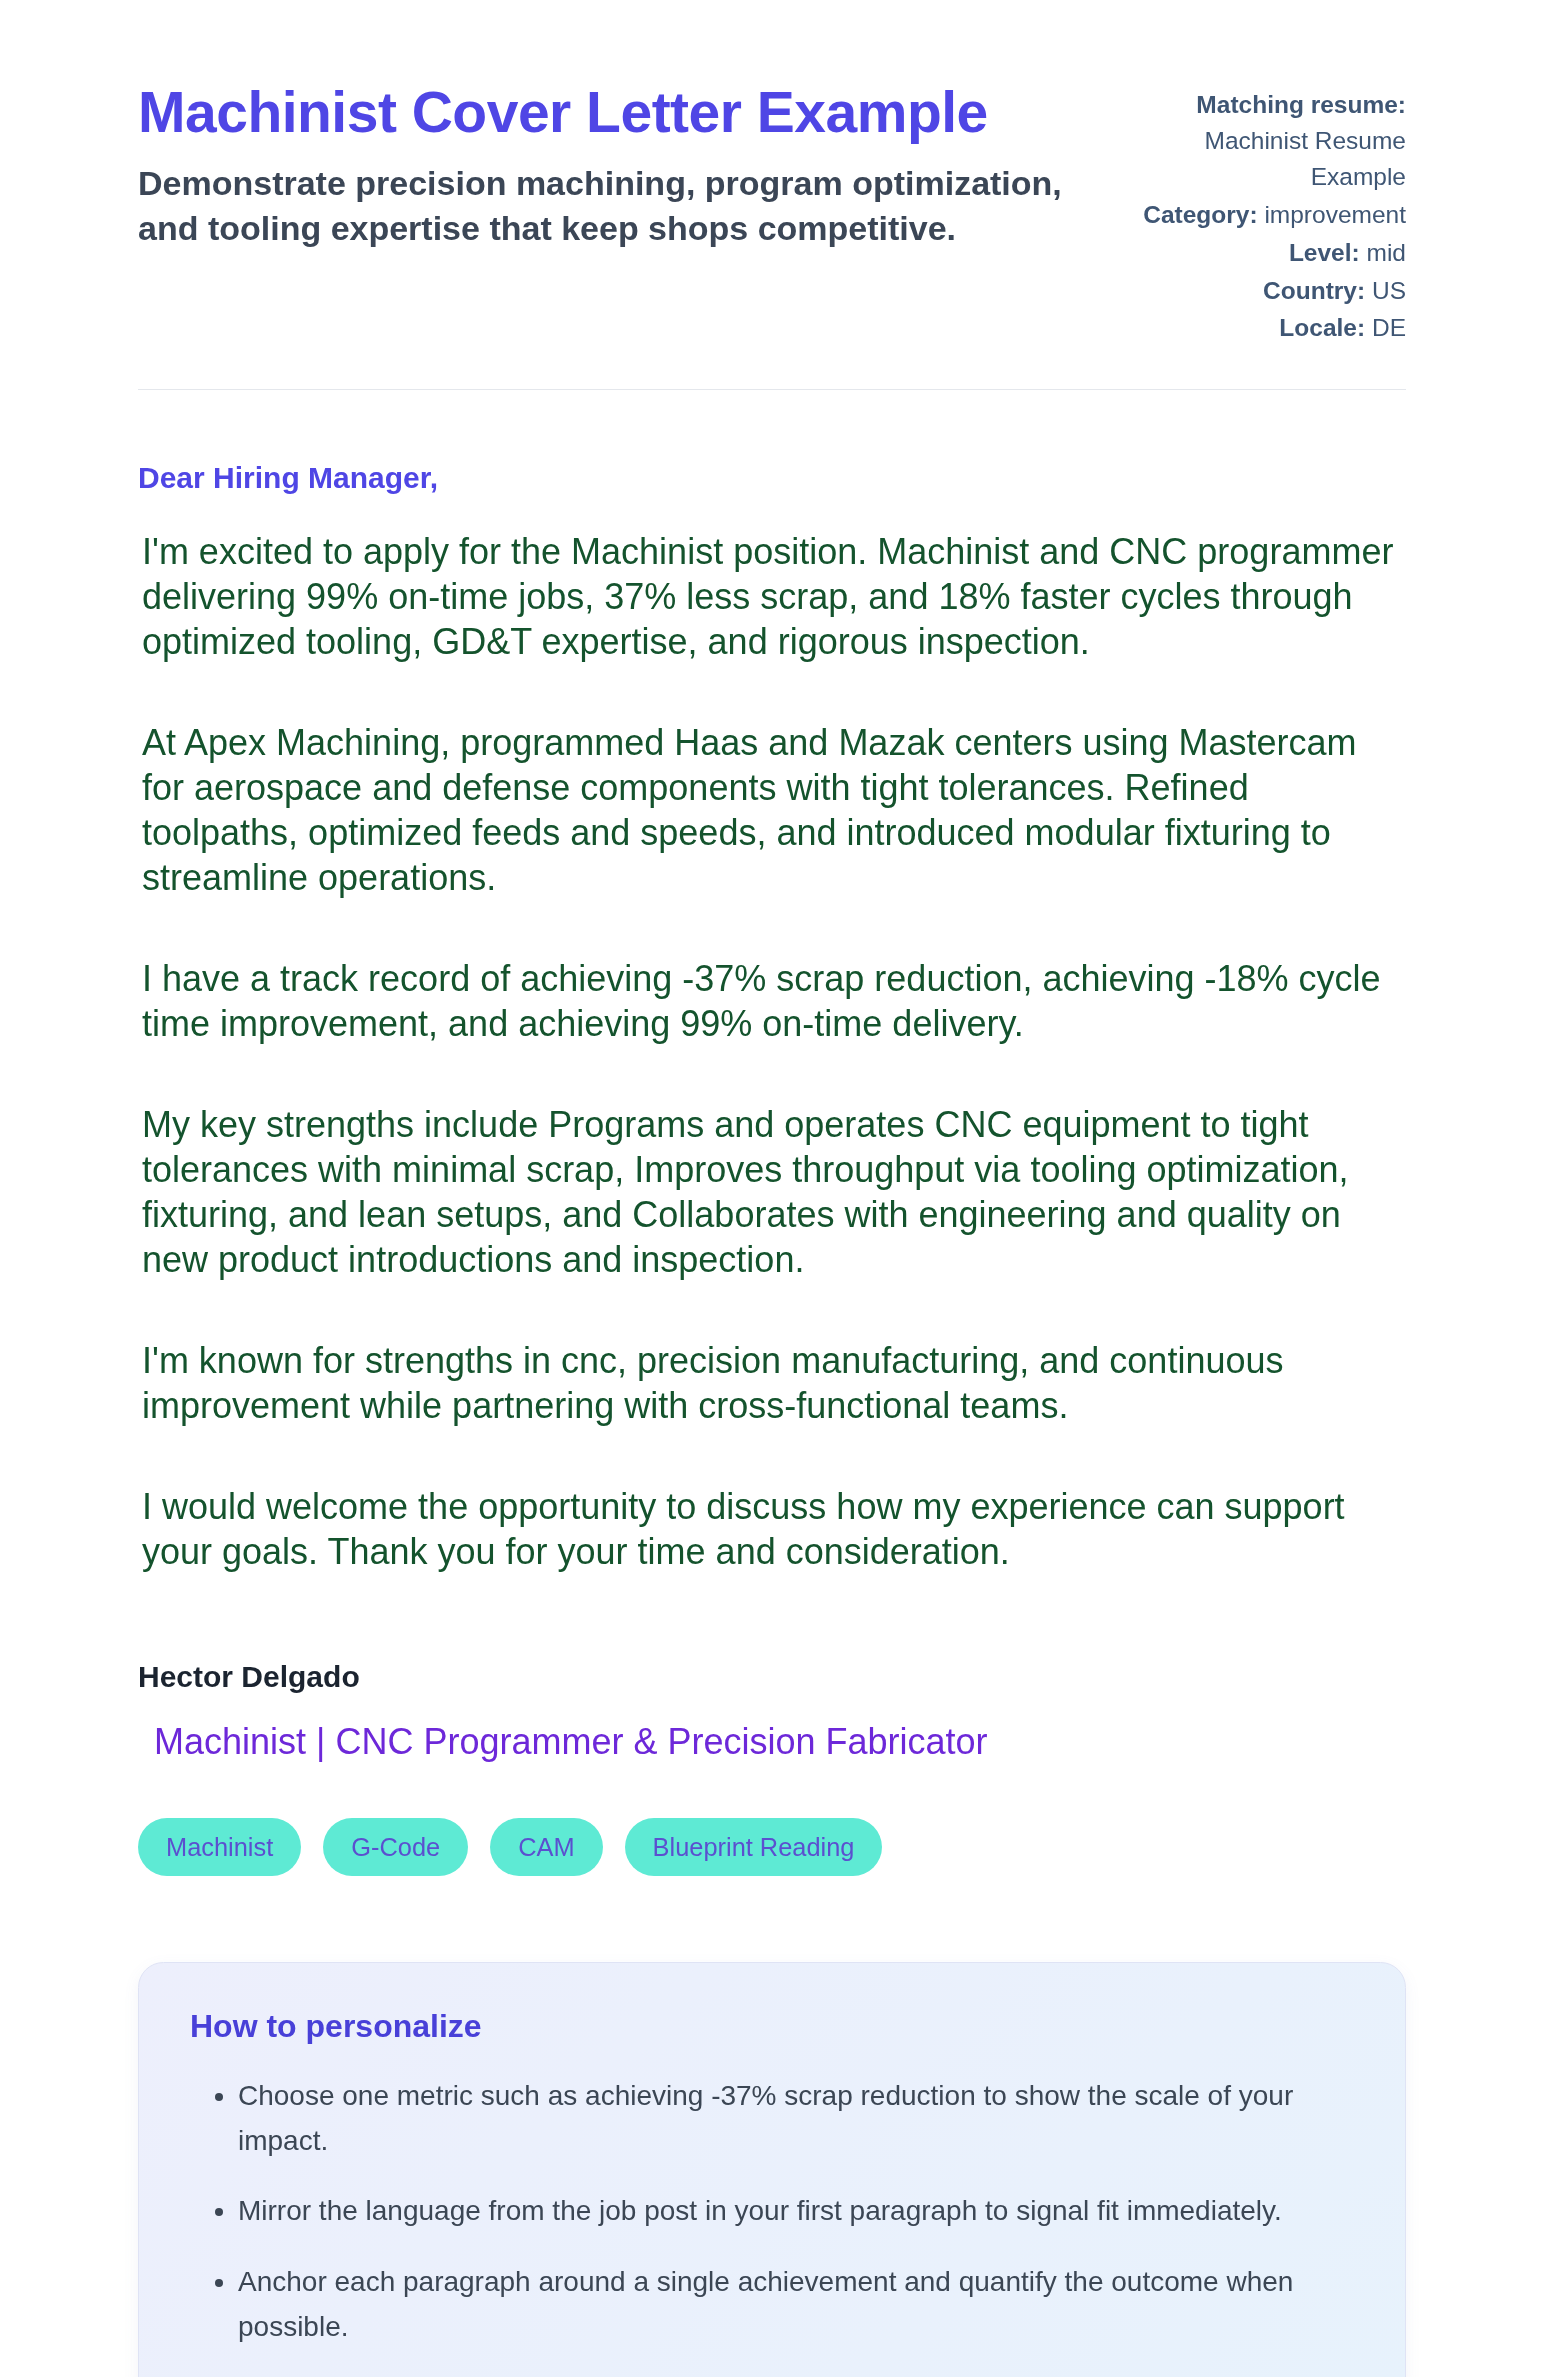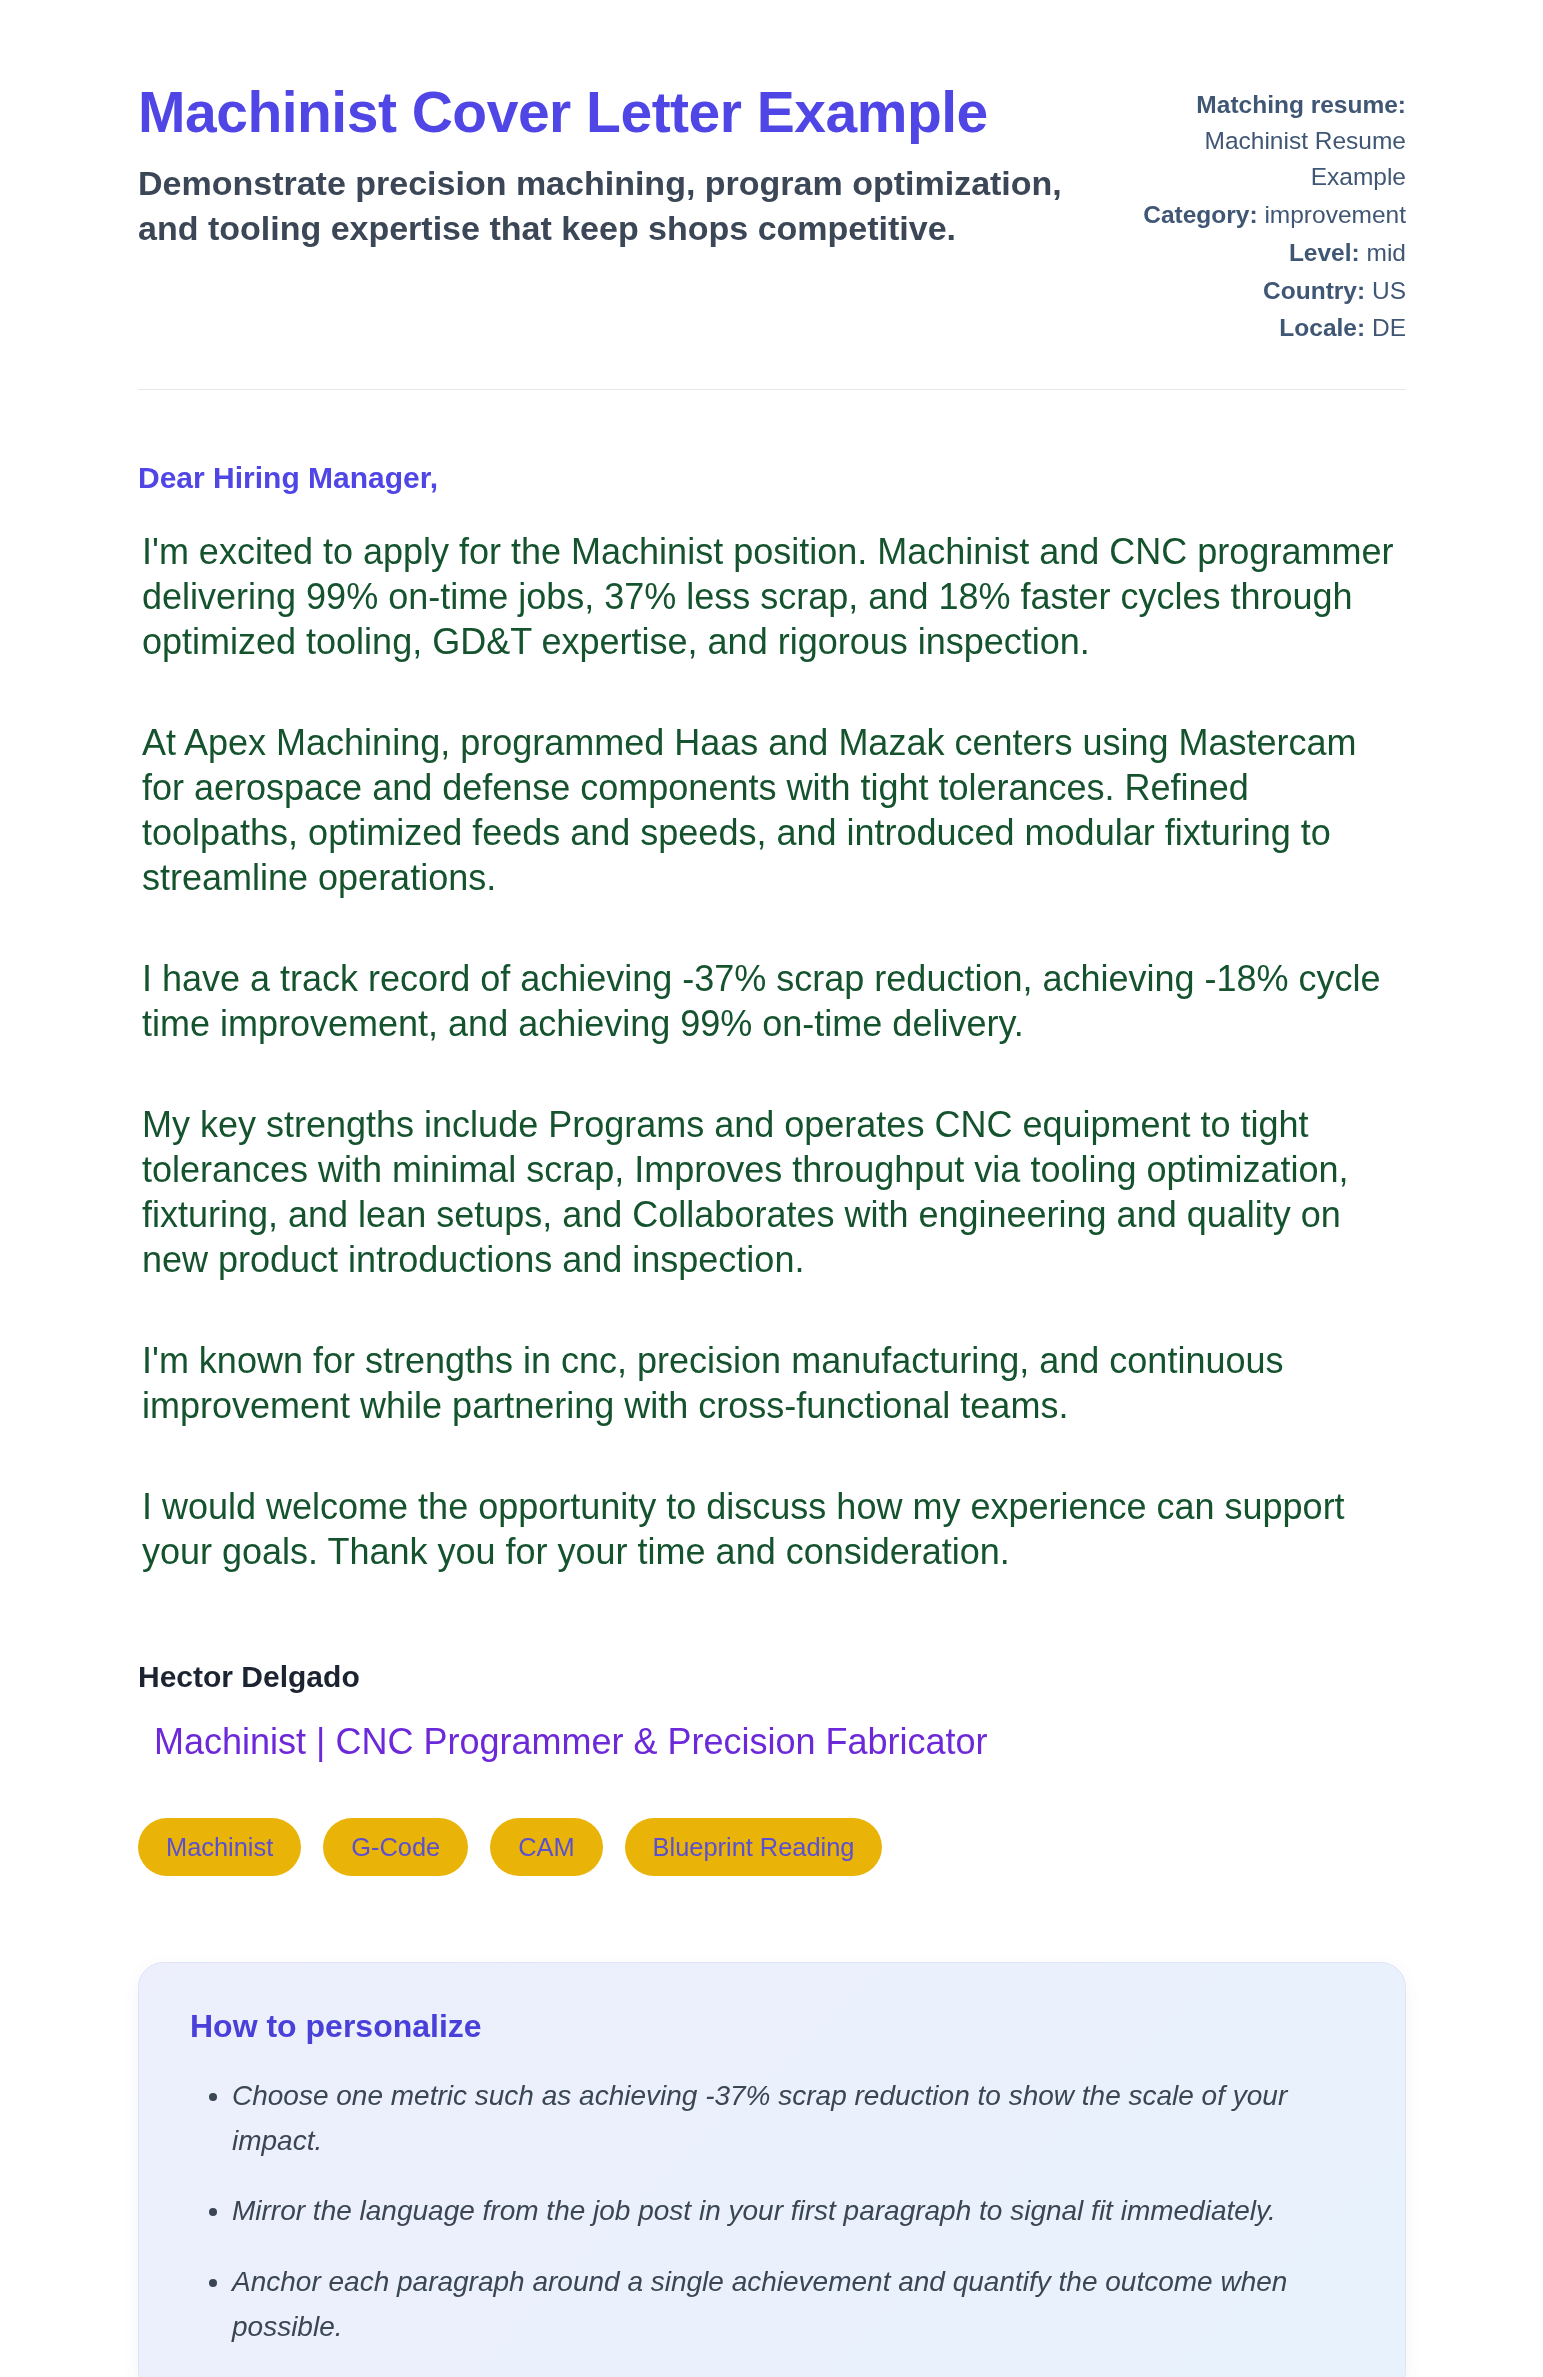--- a/index.html
+++ b/index.html
@@ -85,21 +85,21 @@
     color: #6d28d9;
   }
   
   .tags {
     margin-top: 54px;
     display: flex;
     flex-wrap: wrap;
     gap: 22px;
   }
   .tag {
-    background: #eab308;
+    background: #5eead4;
     color: #5b50cf;
     font-size: 25.4px;
     line-height: 31px;
     padding: 13.6px 28px;
     border-radius: 29px;
     white-space: nowrap;
   }
   
   .callout {
     margin-top: 86px;
@@ -110,24 +110,23 @@
     padding: 42px 51px 41px 51px;
   }
   .callout-heading {
     margin: 0 0 25.4px 0;
     font-size: 32px;
     line-height: 42px;
     font-weight: 700;
     color: #4840d8;
   }
   .callout-list {
-    margin: 6px;
+    margin: 12px;
     padding: 0 0 0 36px;
     list-style: disc;
-    font-style: italic;
   }
   .callout-list li {
     margin: 0 0 25.4px 0;
     max-width: 1126px;
     font-size: 28px;
     line-height: 45px;
     color: #3b4654;
   }
   .callout-list li:last-child { margin-bottom: 0; }
 </style>

